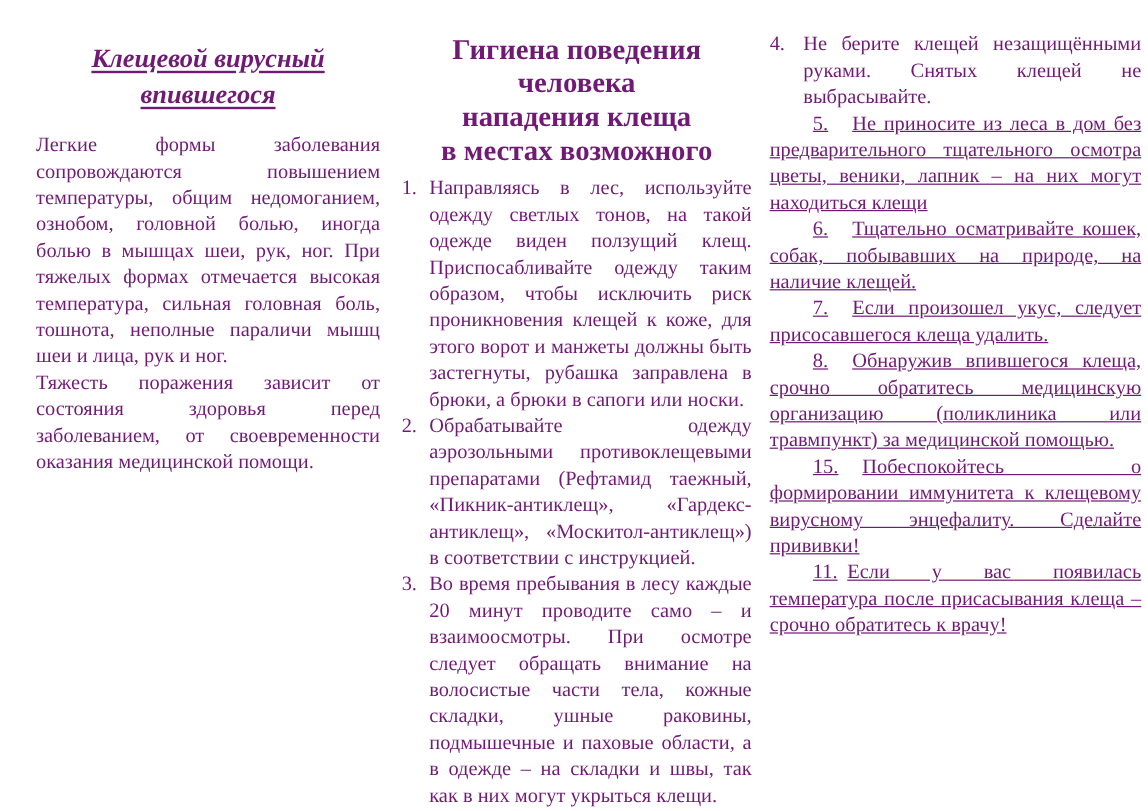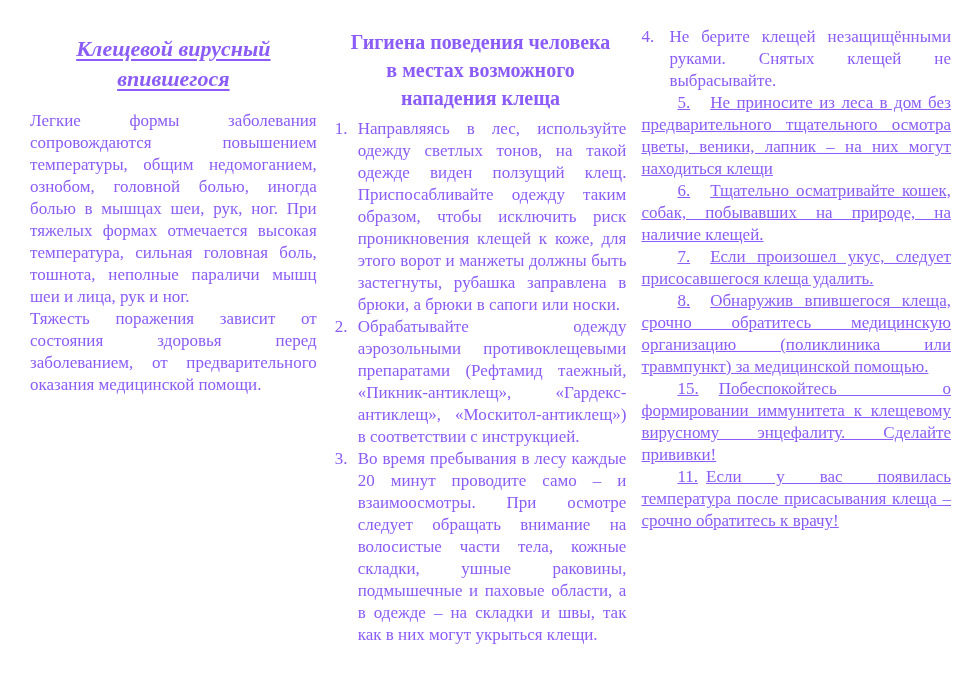--- a/index.html
+++ b/index.html
@@ -3,21 +3,21 @@
 <meta charset="utf-8">
 <style>
   * { margin: 0; padding: 0; box-sizing: border-box; }
   html, body { background: #e9e9e9; }
   body { font-family: "Liberation Serif", "DejaVu Serif", serif; }
 
   .page {
     width: 957px;
     height: 676px;
     background: #ffffff;
-    color: #8b5cf6;
+    color: #701a75;
     padding: 26px 6px 0 30px;
     display: flex;
     overflow: hidden;
   }
 
   .col { font-size: 17px; line-height: 22px; }
   .col-left   { width: 288px; margin-right: 18px; }
   .col-middle { width: 293px; margin-right: 15px; }
   .col-right  { width: 311px; }
 
@@ -30,21 +30,21 @@
     text-align: center;
     margin-top: 8px;
     margin-bottom: 16px;
   }
   .title-left .title-line { text-decoration: underline; text-underline-offset: 3px; }
   .title-line { display: block; }
   .title-line > span { display: inline; }
 
   
   .title-middle {
-    font-size: 20px;
+    font-size: 24px;
     line-height: 28px;
     font-weight: bold;
     text-align: center;
     margin-top: 2px;
     margin-bottom: 6px;
   }
 
   .body-par { text-align: justify; }
 
   
@@ -62,28 +62,28 @@
 <body>
 
 <div class="page">
 
   <div class="col col-left">
     <div class="title-left">
       <span class="title-line"><span>Клещевой вирусный</span></span>
       <span class="title-line"><span>впившегося</span></span>
     </div>
     <p class="body-par">Легкие формы заболевания сопровождаются повышением температуры, общим недомоганием, ознобом, головной болью, иногда болью в мышцах шеи, рук, ног. При тяжелых формах отмечается высокая температура, сильная головная боль, тошнота, неполные параличи мышц шеи и лица, рук и ног.</p>
-    <p class="body-par">Тяжесть поражения зависит от состояния здоровья перед заболеванием, от предварительного оказания медицинской помощи.</p>
+    <p class="body-par">Тяжесть поражения зависит от состояния здоровья перед заболеванием, от своевременности оказания медицинской помощи.</p>
   </div>
 
   <div class="col col-middle">
     <div class="title-middle">
       <span class="title-line">Гигиена поведения человека</span>
+      <span class="title-line">нападения клеща</span>
       <span class="title-line">в местах возможного</span>
-      <span class="title-line">нападения клеща</span>
     </div>
     <div class="hang-item">
       <span class="num">1.</span>
       <span class="itext">Направляясь в лес, используйте одежду светлых тонов, на такой одежде виден ползущий клещ. Приспосабливайте одежду таким образом, чтобы исключить риск проникновения клещей к коже, для этого ворот и манжеты должны быть застегнуты, рубашка заправлена в брюки, а брюки в сапоги или носки.</span>
     </div>
     <div class="hang-item">
       <span class="num">2.</span>
       <span class="itext">Обрабатывайте одежду аэрозольными противоклещевыми препаратами (Рефтамид таежный, «Пикник-антиклещ», «Гардекс-антиклещ», «Москитол-антиклещ») в соответствии с инструкцией.</span>
     </div>
     <div class="hang-item">

